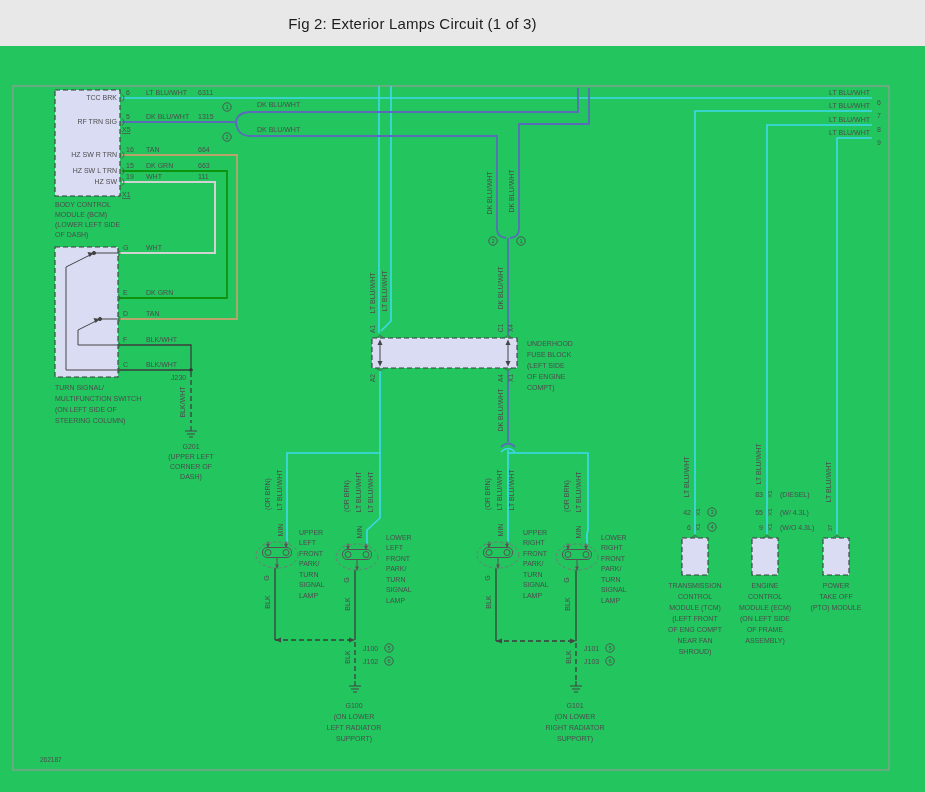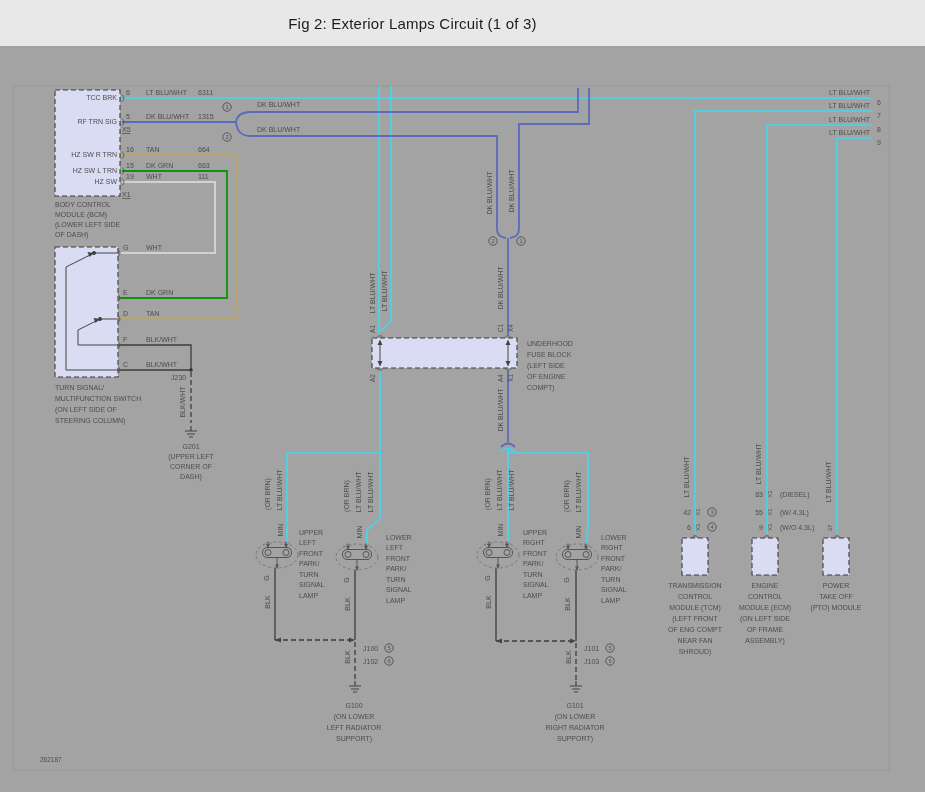--- a/index.html
+++ b/index.html
@@ -1,16 +1,16 @@
 <!DOCTYPE html>
 <html><head>
 <meta charset="utf-8">
 <style>
   html,body{margin:0;padding:0;background:#fff;}
-  .stage{position:relative;width:925px;height:792px;background:#a3a3a3;overflow:hidden;
+  .stage{position:relative;width:925px;height:792px;background:#22c55e;overflow:hidden;
          font-family:"Liberation Sans",sans-serif;text-align:right;}
   .titlebar{position:absolute;top:0;left:0;width:925px;height:46px;background:#e8e8e8;
             display:flex;align-items:center;justify-content:center;box-sizing:border-box;
             padding-right:100px;}
   .titlebar .title{font-size:15px;color:#1c1c1c;letter-spacing:.2px;}
   svg{position:absolute;top:0;left:0;}
   svg text{font-family:"Liberation Sans",sans-serif;}
   
   .wc{stroke:#3fd9ef;stroke-width:1.6;fill:none;}           
   .wb{stroke:#5a6cb8;stroke-width:1.8;fill:none;}           

